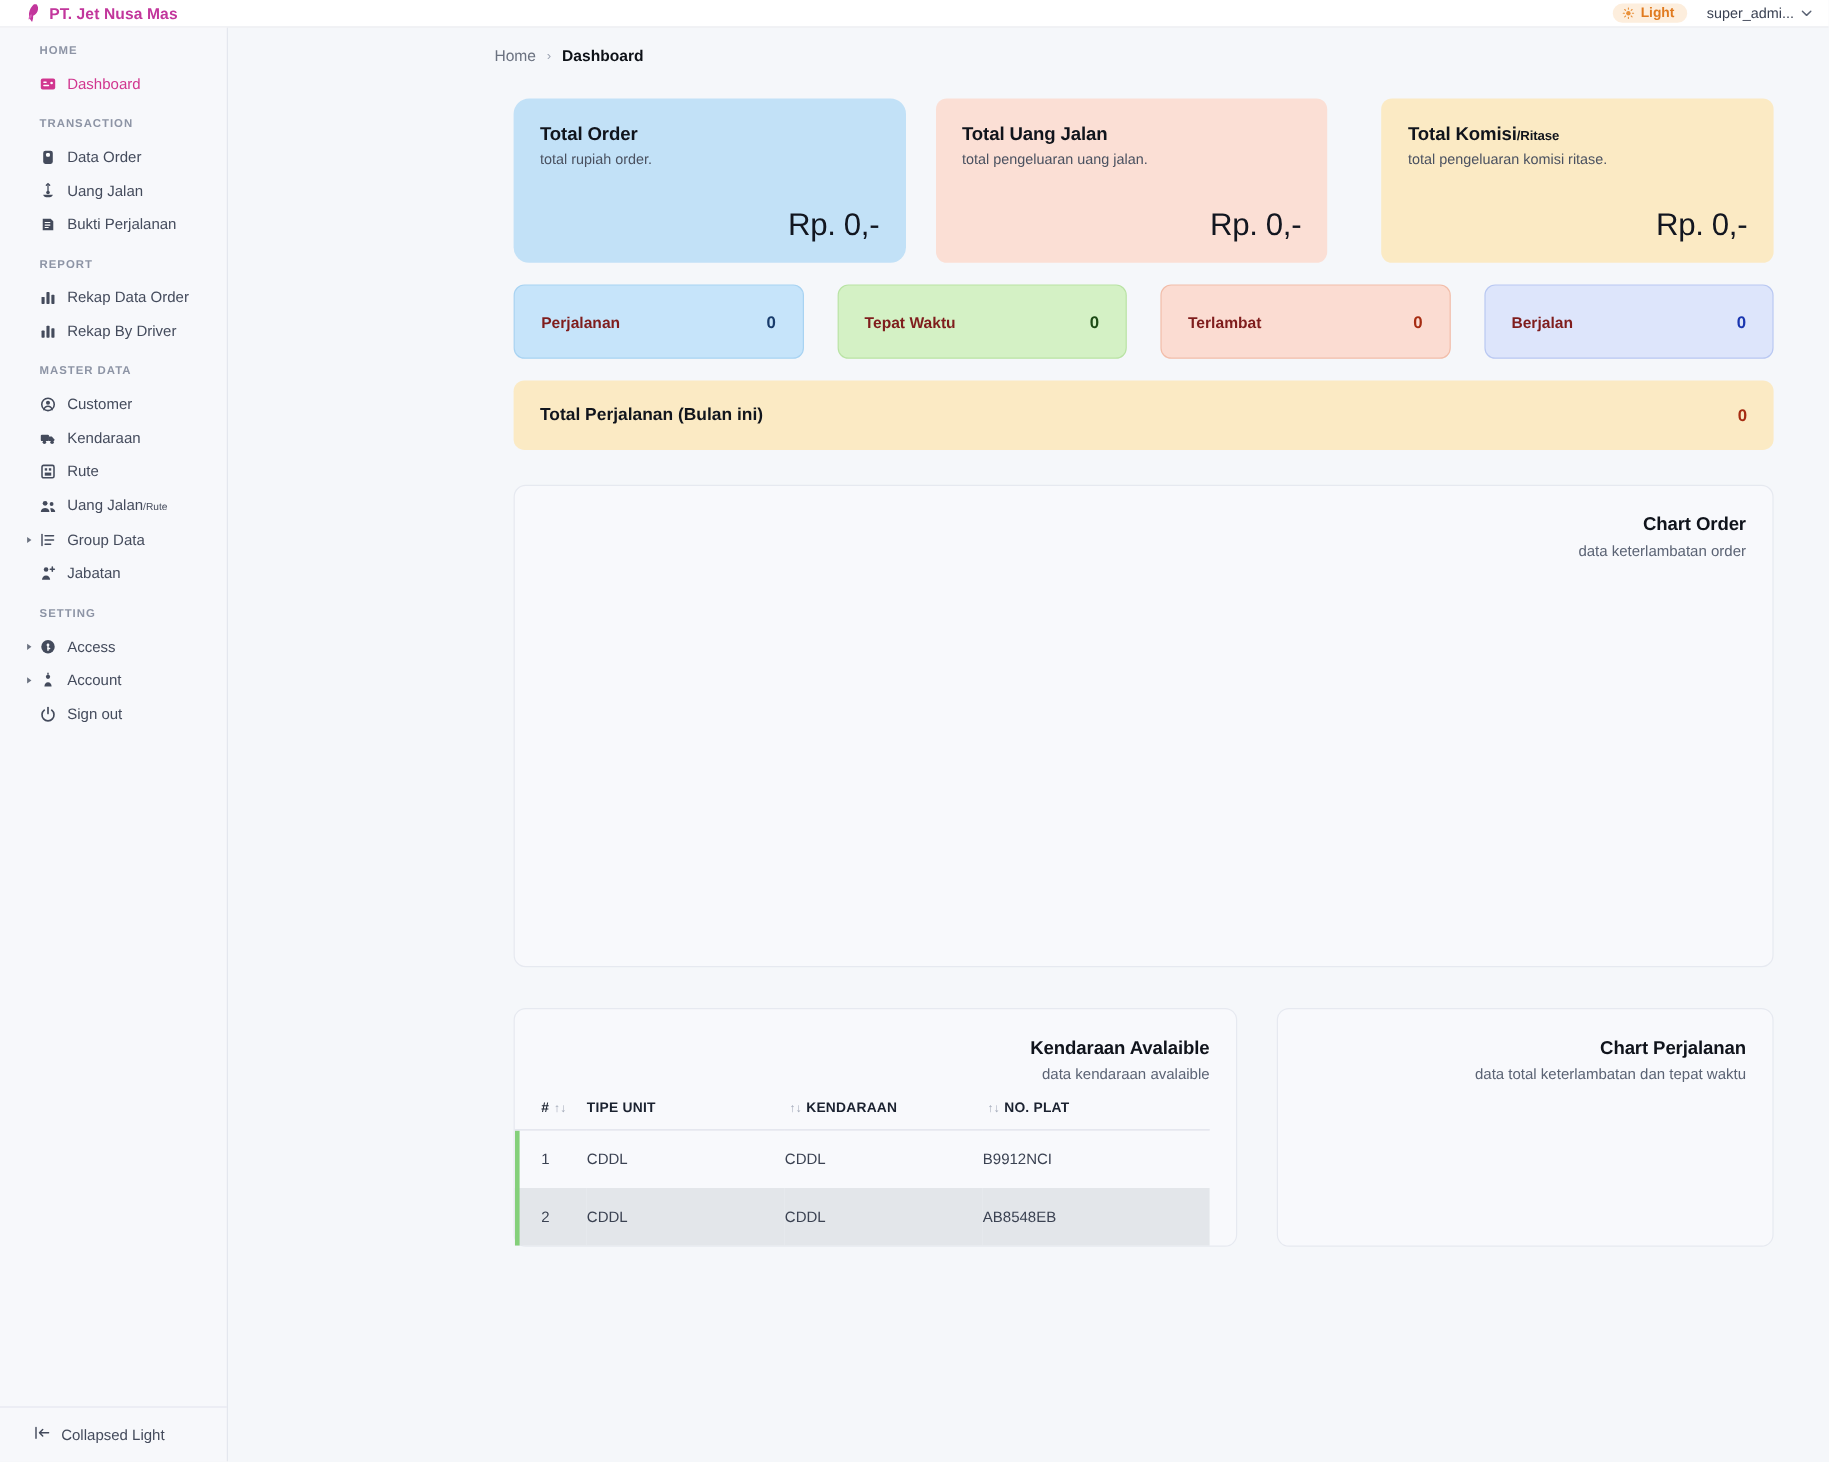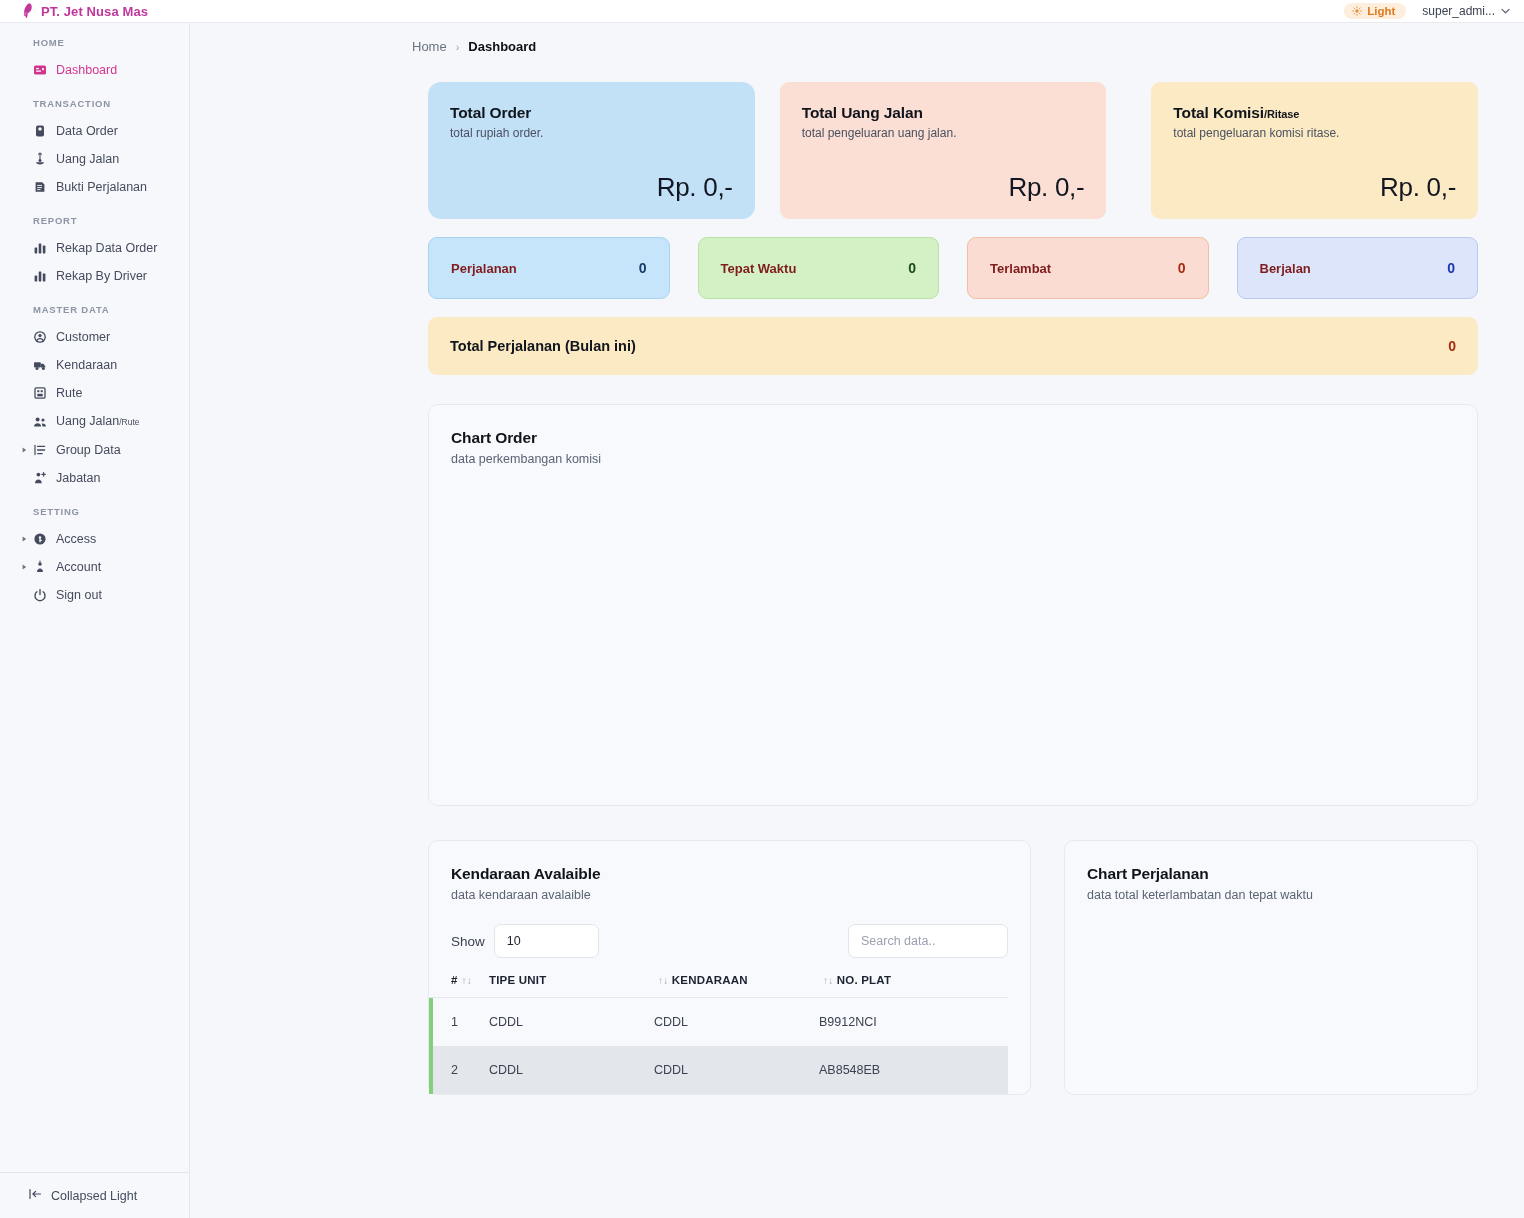--- a/index.html
+++ b/index.html
@@ -150,21 +150,21 @@
     display: flex; align-items: center; justify-content: space-between;
     padding: 0 22px;
   }
   .tb-label { font-size: 14.5px; font-weight: 700; color: #11151d; }
   .tb-value { font-size: 14px; font-weight: 700; color: #a62c12; }
 
   
   .panel {
     background: #f8f9fc; border: 1px solid #e6e9f0; border-radius: 10px;
   }
-  .panel-head { padding: 24px 22px 0; }
+  .panel-head { padding: 24px 22px 0; text-align: right; }
   .panel-title { font-size: 15.5px; font-weight: 800; color: #10141c; letter-spacing: -.1px; }
   .panel-sub { font-size: 12.5px; color: #5b6374; margin-top: 5px; }
   .chart-order { margin-top: 29px; height: 402px; }
   .chart-body { flex: 1; }
 
   
   .bottom-row { display: flex; gap: 33px; margin-top: 34px; padding-bottom: 40px; }
   .panel-left { flex: 0 0 603px; }
   .panel-right { flex: 1; }
 
@@ -440,40 +440,31 @@
         </div>
 
       <div class="total-banner">
         <span class="tb-label">Total Perjalanan (Bulan ini)</span>
         <span class="tb-value">0</span>
       </div>
 
       <section class="panel chart-order">
         <div class="panel-head">
           <div class="panel-title">Chart Order</div>
-          <div class="panel-sub">data perkembangan komisi</div>
+          <div class="panel-sub">data keterlambatan order</div>
         </div>
         <div class="chart-body"></div>
       </section>
 
       <div class="bottom-row">
 
         <section class="panel panel-left">
           <div class="panel-head">
             <div class="panel-title">Kendaraan Avalaible</div>
             <div class="panel-sub">data kendaraan avalaible</div>
-          </div>
-          <div class="table-controls">
-            <span class="show-label">Show</span>
-            <div class="show-select">
-              <span>10</span>
-            </div>
-            <div class="search-box">
-              <span>Search data..</span>
-            </div>
           </div>
           <div class="table-wrap">
             <table>
               <thead>
                 <tr>
                   <th class="c-num">
                     <span>#</span><span class="sorter">↑↓</span>
                   </th>
                   <th class="c-tipe">
                     <span>TIPE UNIT</span>

